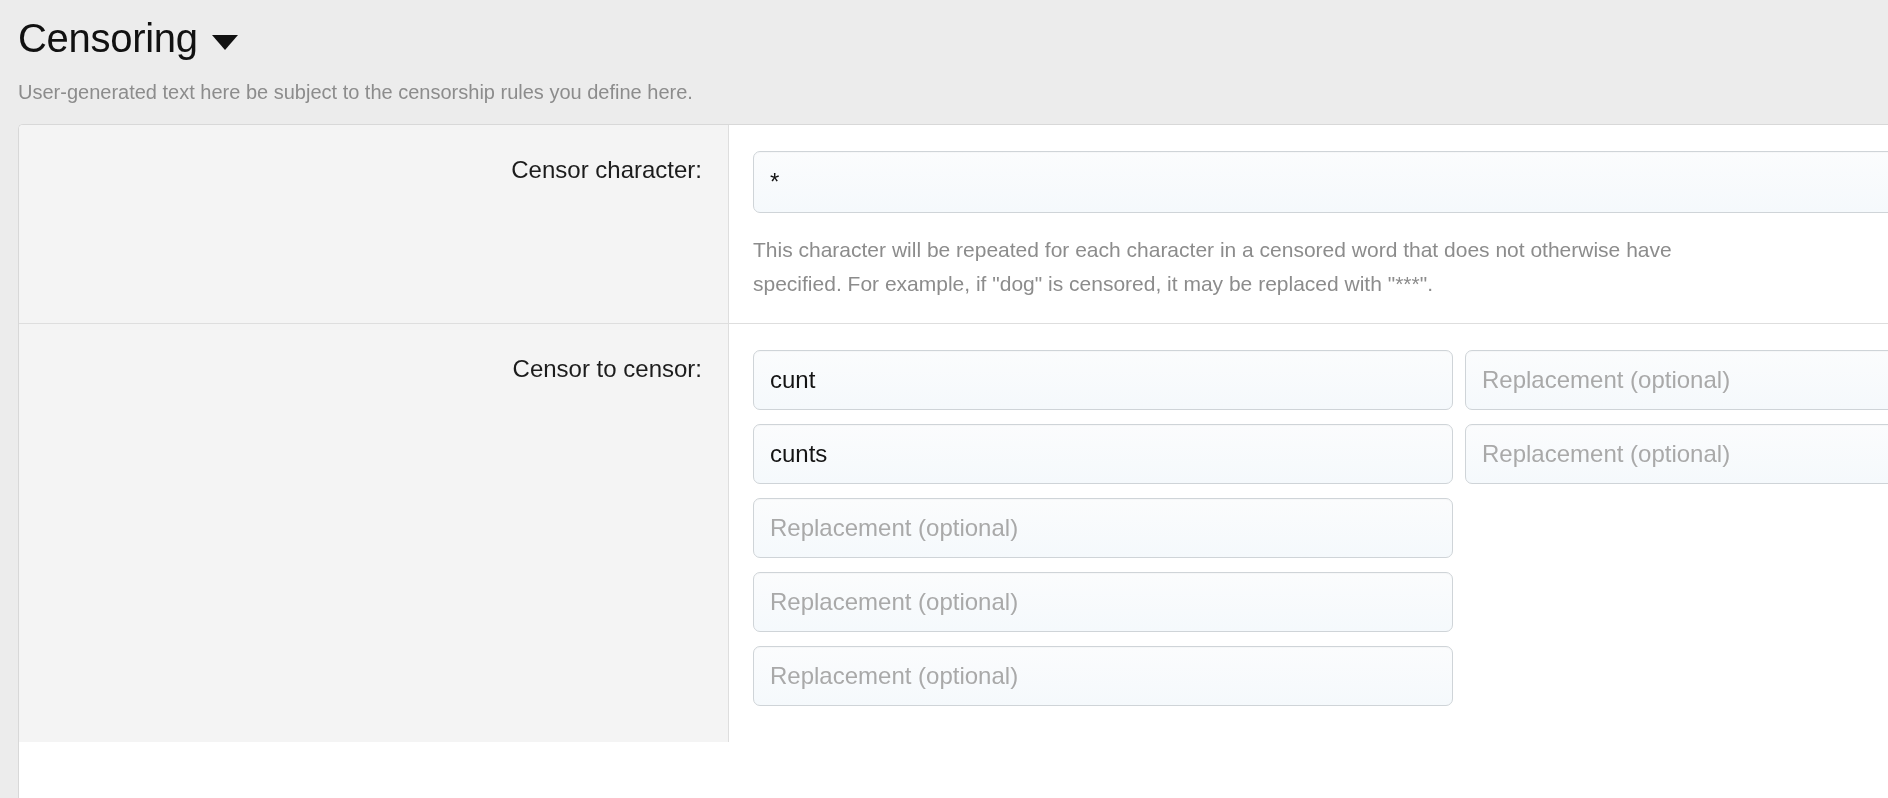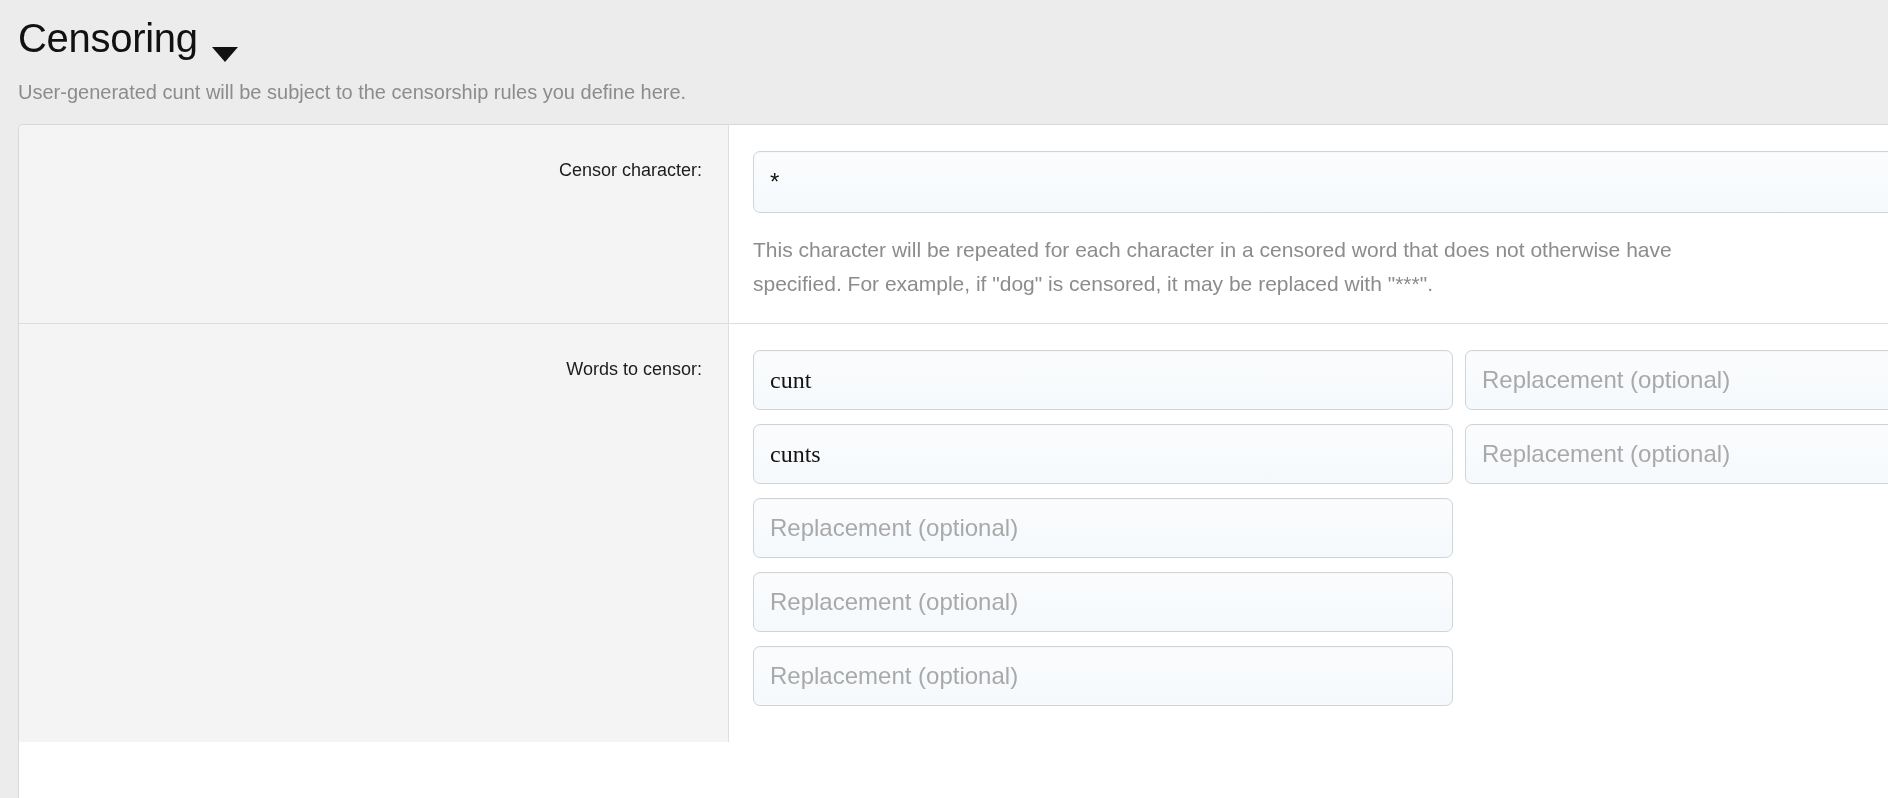--- a/index.html
+++ b/index.html
@@ -18,21 +18,21 @@
 
   
   .page-header {
     padding: 14px 0 0 18px;
     background: #ececec;
     height: 124px;
     box-sizing: border-box;
   }
   .page-title-row {
     display: flex;
-    align-items: flex-end;
+    align-items: center;
     gap: 14px;
   }
   .page-title {
     font-size: 40px;
     line-height: 48px;
     font-weight: 400;
     color: #111111;
     letter-spacing: -0.3px;
   }
   .caret-down {
@@ -81,21 +81,21 @@
   }
 
   .row-label {
     width: 710px;
     min-width: 710px;
     box-sizing: border-box;
     background: #f4f4f4;
     border-right: 1px solid #dedede;
     text-align: right;
     padding: 30px 26px 20px 0;
-    font-size: 18px;
+    font-size: 24px;
     line-height: 30px;
     color: #1c1c1c;
   }
   .row-fields {
     flex: 1 1 auto;
     box-sizing: border-box;
     background: #ffffff;
     padding: 26px 0 22px 24px;
   }
 
@@ -135,55 +135,54 @@
 
   
   .word-row {
     display: flex;
     gap: 12px;
     margin-bottom: 14px;
   }
   .word-input {
     width: 700px;
     height: 60px;
-    font-family: Liberation Serif, serif;
   }
   .replacement-input {
     width: 700px;
     height: 60px;
   }
 </style>
 </head>
 <body>
 
 <div class="page-header">
   <div class="page-title-row">
     <div class="page-title">Censoring</div>
     <div class="caret-down"></div>
   </div>
-  <div class="page-subtitle">User-generated cunt will be subject to the censorship rules you define here.</div>
+  <div class="page-subtitle">User-generated text here be subject to the censorship rules you define here.</div>
 </div>
 
 <div class="panel">
   <div class="panel-inner">
     <div style="flex:1 1 auto;">
 
       <div class="form-row">
         <div class="row-label">Censor character:</div>
         <div class="row-fields">
           <input class="txt censor-char-input" type="text" value="*" style="">
           <div class="help-text">
             <div>This character will be repeated for each character in a censored word that does not otherwise have</div>
             <div>specified. For example, if "dog" is censored, it may be replaced with "***".</div>
           </div>
         </div>
       </div>
 
       <div class="form-row">
-        <div class="row-label">Words to censor:</div>
+        <div class="row-label">Censor to censor:</div>
         <div class="row-fields" id="words-rows">
 
         <div class="word-row">
               <input type="text" class="txt word-input" placeholder="Word or phrase" value="cunt" style="">
               <input type="text" class="txt replacement-input" placeholder="Replacement (optional)" value="" style="">
             </div>
             <div class="word-row">
               <input type="text" class="txt word-input" placeholder="Word or phrase" value="cunts" style="">
               <input type="text" class="txt replacement-input" placeholder="Replacement (optional)" value="" style="">
             </div>

